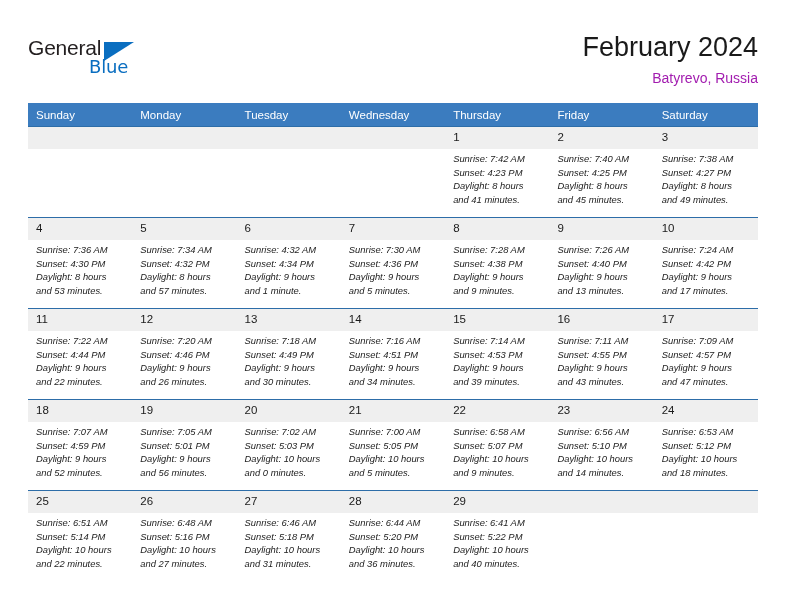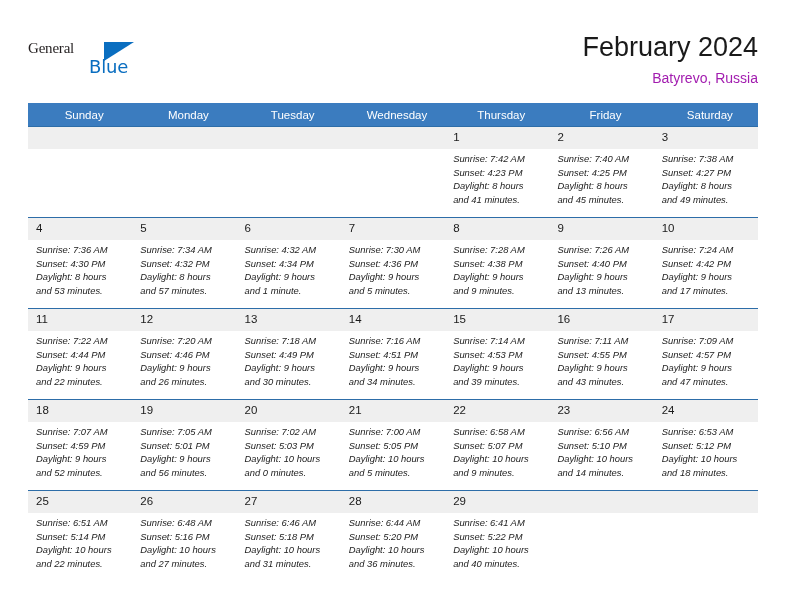--- a/index.html
+++ b/index.html
@@ -35,25 +35,25 @@
     position: absolute;
     left: 0px;
     top: 6px;
     width: 200px;
     height: 52px;
   }
   .logo-general {
     position: absolute;
     left: 0px;
     top: 0px;
-    font-size: 15px;
+    font-size: 21px;
     line-height: 24px;
     color: #231f20;
     letter-spacing: -0.2px;
-    font-family: Liberation Serif, serif;
+    font-family: Liberation Sans, sans-serif;
   }
   .logo-blue {
     position: absolute;
     left: 61px;
     top: 19px;
     font-size: 18px;
     line-height: 24px;
     color: #0a6ec0;
     letter-spacing: -0.2px;
     font-family: "DejaVu Sans", sans-serif;
@@ -100,21 +100,21 @@
     border-collapse: collapse;
     table-layout: fixed;
   }
   .calendar col { width: 104.28px; }
 
   .calendar thead th {
     background: #3b7cbf;
     color: #ffffff;
     font-size: 11.5px;
     font-weight: normal;
-    text-align: center;
+    text-align: left;
     padding: 5px 0 5px 8px;
     height: 13px;
     font-family: "Liberation Sans", sans-serif;
     border: none;
   }
 
   .calendar tbody td {
     vertical-align: top;
     padding: 0;
     height: 90px;

